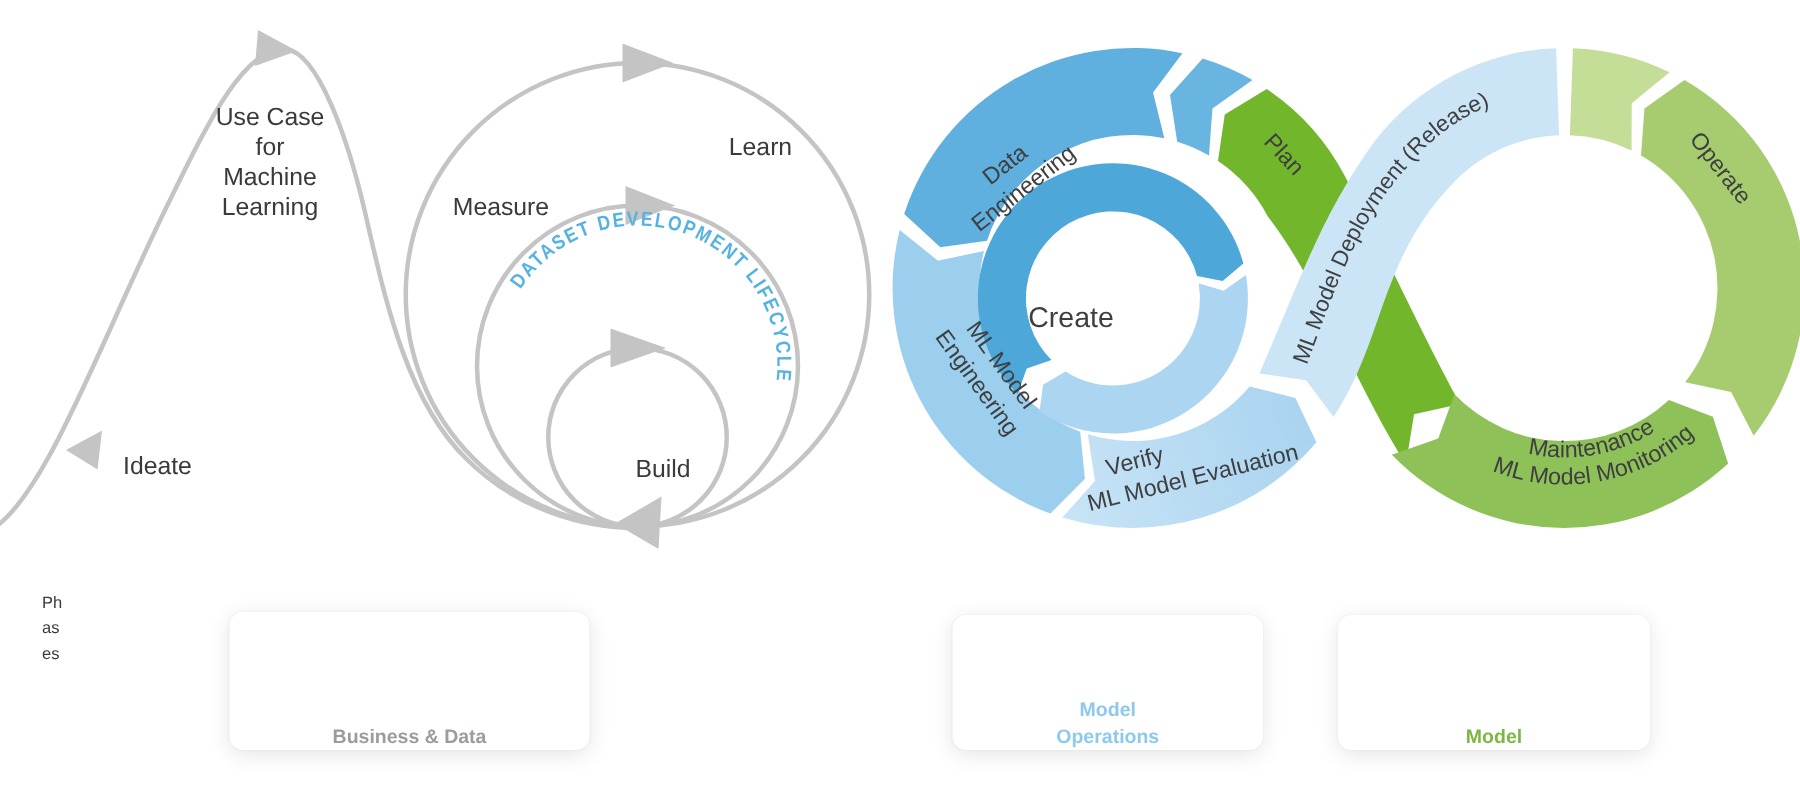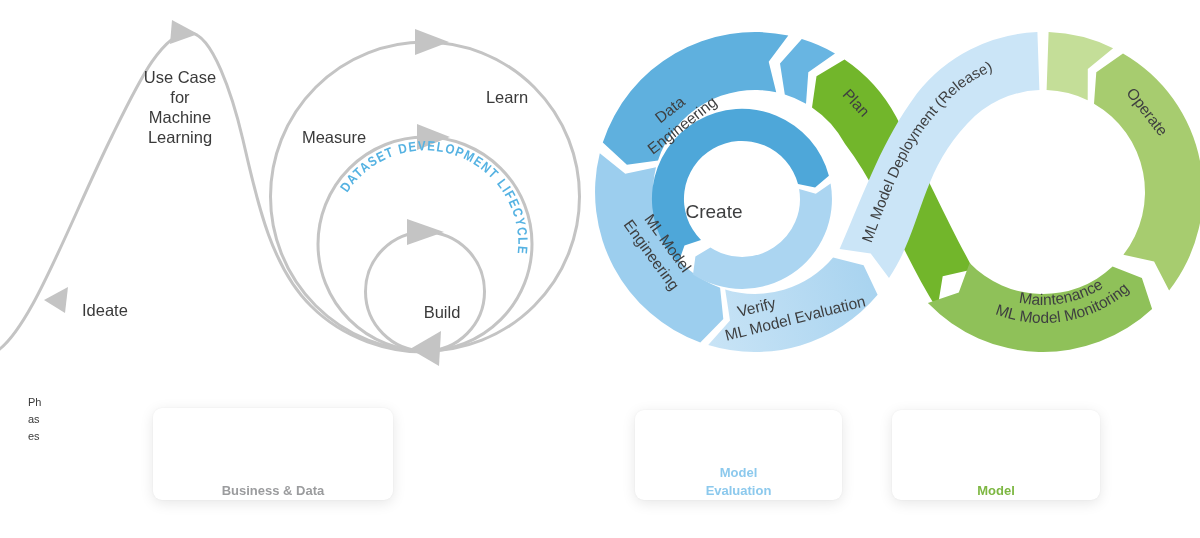--- a/index.html
+++ b/index.html
@@ -113,18 +113,18 @@
     </g>
   </svg>
 
   <div id="phases-label">Phases</div>
 
   <div class="card" id="card-business" style="color: rgb(155, 156, 158);">
     <div>Business &amp; Data</div>
   </div>
   <div class="card" id="card-dev" style="color: rgb(140, 201, 237);">
     <div>Model</div>
-    <div>Evaluation</div>
+    <div>Operations</div>
   </div>
   <div class="card" id="card-ops" style="color: rgb(125, 183, 66);">
     <div>Model</div>
   </div>
 </div>
 
 </body></html>

